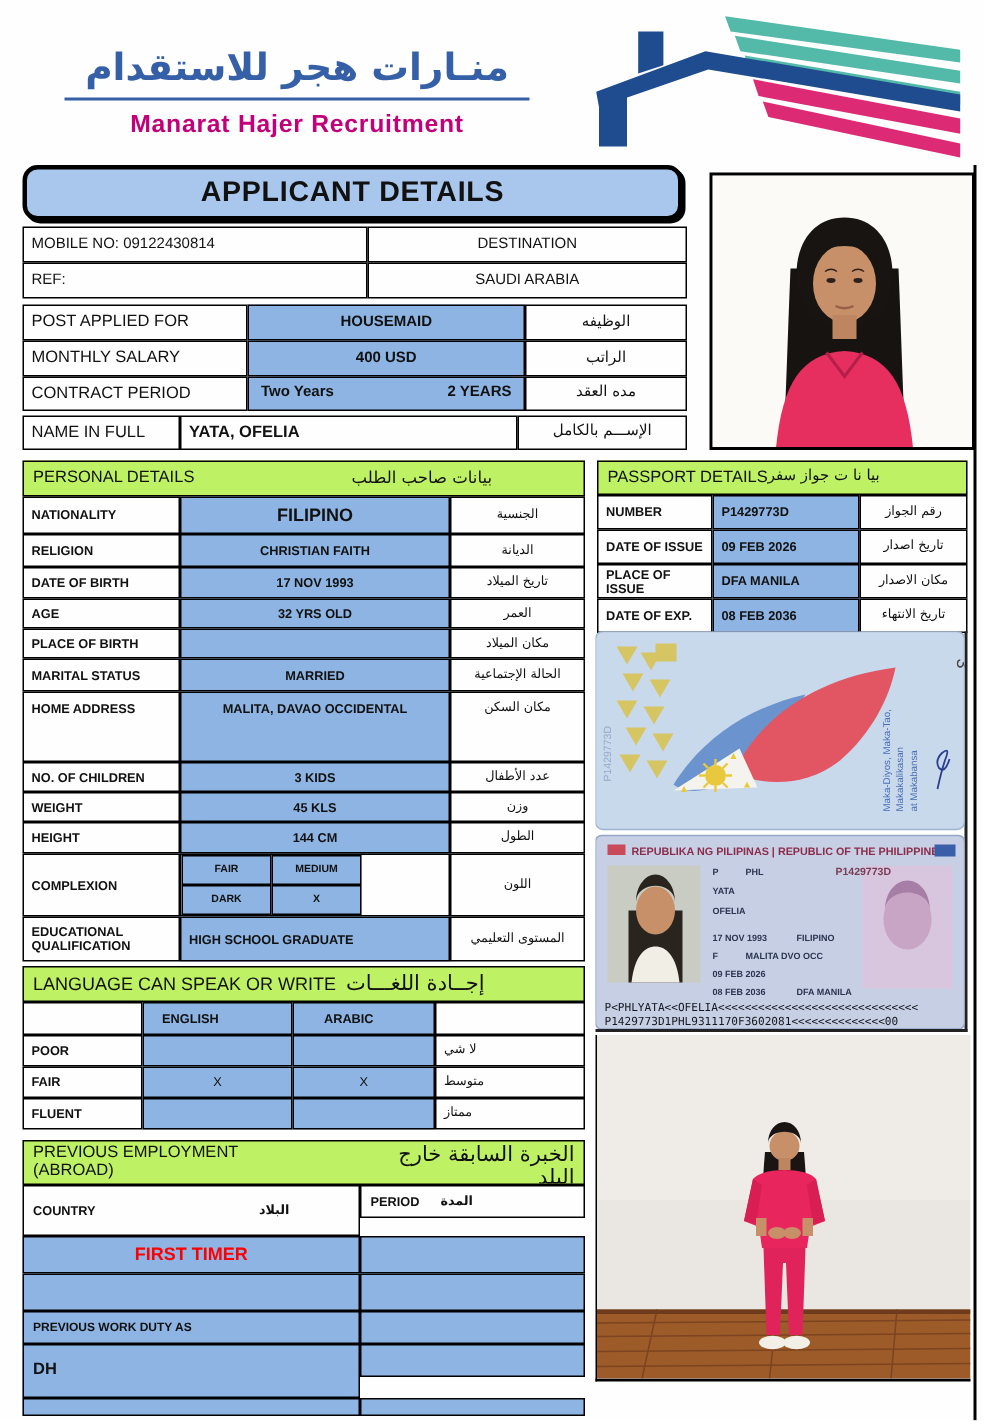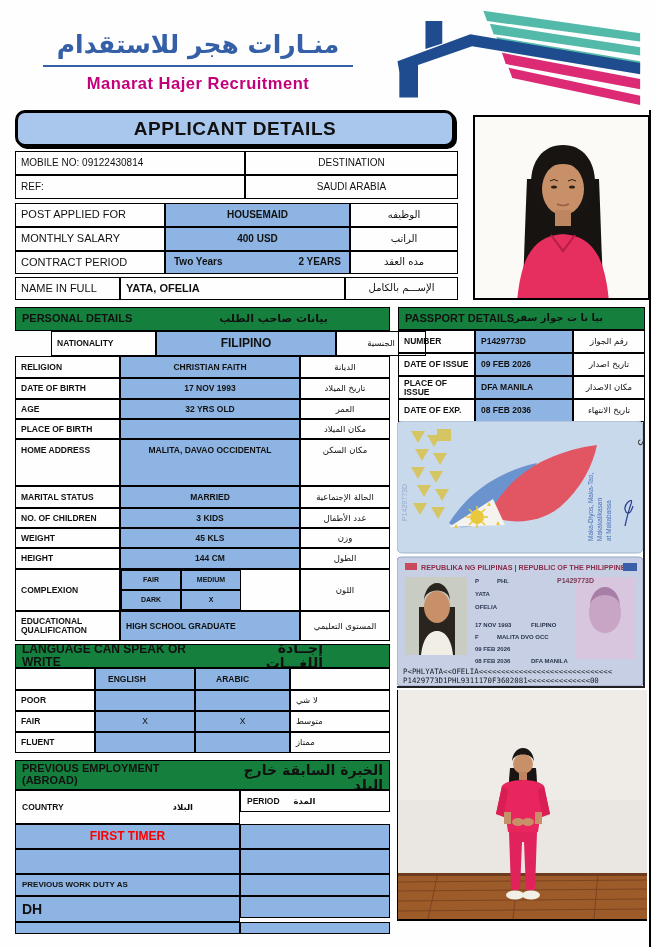--- a/index.html
+++ b/index.html
@@ -28,21 +28,21 @@
   
   .tbl{position:absolute;}
   
   .ct-l{width:230px;} .ct-r{width:213px;}
   .po-l{width:150px;} .po-v{width:185px;} .po-a{width:108px;}
   .nm-l{width:105px;} .nm-v{width:225px;} .nm-a{width:113px;}
   .pd-l{width:105px;} .pd-v{width:180px;} .pd-a{width:90px;}
   .lg-l{width:80px;} .lg-e{width:100px;} .lg-a{width:95px;} .lg-r{width:100px;}
   .pe-l{width:225px;} .pe-r{width:150px;}
   .pp-l{width:77px;} .pp-v{width:98px;} .pp-a{width:72px;}
-  .hdr{background:#15803d;font-weight:bold;}
+  .hdr{background:#bef264;font-weight:normal;}
   .subcell{width:60px;border:1px solid #000;height:100%;display:flex;align-items:center;
      justify-content:center;background:#8DB4E2;box-sizing:border-box;font-size:7px;font-weight:bold;}
   #first-timer{color:#FF0000;font-size:12px;font-weight:bold;width:100%;text-align:center;}
   #page-right-line{left:649px;top:110px;width:2px;height:837px;background:#000;}
   .photo-frame{border:2px solid #000;overflow:hidden;background:#fbfbf9;}
   svg text{font-family:"Liberation Sans",sans-serif;}
   .mrz{font-family:"DejaVu Sans Mono",monospace;}
 </style>
 </head>
 <body>
@@ -110,21 +110,21 @@
   </div>
 
   <div class="tbl" style="left:15px;top:307px;">
     <div class="row">
       <div class="c hdr" style="width:375px;height:24px;justify-content:space-between;padding:0 6px;font-size:11px;">
         <span>PERSONAL DETAILS</span>
         <span class="ar" style="padding-right:55px;">بيانات صاحب الطلب</span>
       </div>
     </div>
     <div class="row">
-      <div class="c pd-l pl sm b" style="height:25px;margin-left:36px;">NATIONALITY</div>
+      <div class="c pd-l pl sm b" style="height:25px;">NATIONALITY</div>
       <div class="c pd-v ctr blue b" style="height:25px;font-size:12px;">FILIPINO</div>
       <div class="c pd-a ctr ar sm" style="height:25px;">الجنسية</div>
     </div>
     <div class="row">
       <div class="c pd-l pl sm b" style="height:22px;">RELIGION</div>
       <div class="c pd-v ctr blue b sm" style="height:22px;">CHRISTIAN FAITH</div>
       <div class="c pd-a ctr ar sm" style="height:22px;">الديانة</div>
     </div>
     <div class="row">
       <div class="c pd-l pl sm b" style="height:21px;">DATE OF BIRTH</div>
@@ -135,28 +135,28 @@
       <div class="c pd-l pl sm b" style="height:20px;">AGE</div>
       <div class="c pd-v ctr blue b sm" style="height:20px;">32 YRS OLD</div>
       <div class="c pd-a ctr ar sm" style="height:20px;">العمر</div>
     </div>
     <div class="row">
       <div class="c pd-l pl sm b" style="height:20px;">PLACE OF BIRTH</div>
       <div class="c pd-v ctr blue b sm" style="height:20px;"></div>
       <div class="c pd-a ctr ar sm" style="height:20px;">مكان الميلاد</div>
     </div>
     <div class="row">
+      <div class="c pd-l pl sm b" style="height:22px;">MARITAL STATUS</div>
+      <div class="c pd-v ctr blue b sm" style="height:22px;">MARRIED</div>
+      <div class="c pd-a ctr ar sm" style="height:22px;">الحالة الإجتماعية</div>
+    </div>
+    <div class="row">
       <div class="c pd-l pl sm b" style="height:47px;align-items:flex-start;padding-top:6px;">HOME ADDRESS</div>
       <div class="c pd-v ctr blue b sm" style="height:47px;align-items:flex-start;padding-top:6px;">MALITA, DAVAO OCCIDENTAL</div>
       <div class="c pd-a ctr ar sm" style="height:47px;align-items:flex-start;padding-top:6px;">مكان السكن</div>
-    </div>
-    <div class="row">
-      <div class="c pd-l pl sm b" style="height:22px;">MARITAL STATUS</div>
-      <div class="c pd-v ctr blue b sm" style="height:22px;">MARRIED</div>
-      <div class="c pd-a ctr ar sm" style="height:22px;">الحالة الإجتماعية</div>
     </div>
     <div class="row">
       <div class="c pd-l pl sm b" style="height:20px;">NO. OF CHILDREN</div>
       <div class="c pd-v ctr blue b sm" style="height:20px;">3 KIDS</div>
       <div class="c pd-a ctr ar sm" style="height:20px;">عدد الأطفال</div>
     </div>
     <div class="row">
       <div class="c pd-l pl sm b" style="height:20px;">WEIGHT</div>
       <div class="c pd-v ctr blue b sm" style="height:20px;">45 KLS</div>
       <div class="c pd-a ctr ar sm" style="height:20px;">وزن</div>
@@ -248,21 +248,21 @@
     </div>
     <div class="row">
       <div class="c pe-l blue" style="height:25px;"></div>
       <div class="c pe-r blue" style="height:25px;"></div>
     </div>
     <div class="row">
       <div class="c pe-l blue b" style="height:22px;font-size:8px;padding-left:6px;">PREVIOUS WORK DUTY AS</div>
       <div class="c pe-r blue" style="height:22px;"></div>
     </div>
     <div class="row">
-      <div class="c pe-l blue b" style="height:26px;font-size:14px;padding-left:6px;">DH</div>
+      <div class="c pe-l blue b" style="height:36px;font-size:11px;padding-left:6px;">DH</div>
       <div class="c pe-r blue" style="height:22px;"></div>
     </div>
     <div class="row">
       <div class="c pe-l blue" style="height:12px;"></div>
       <div class="c pe-r blue" style="height:12px;"></div>
     </div>
   </div>
 
   <div class="tbl" style="left:398px;top:307px;">
     <div class="row">

